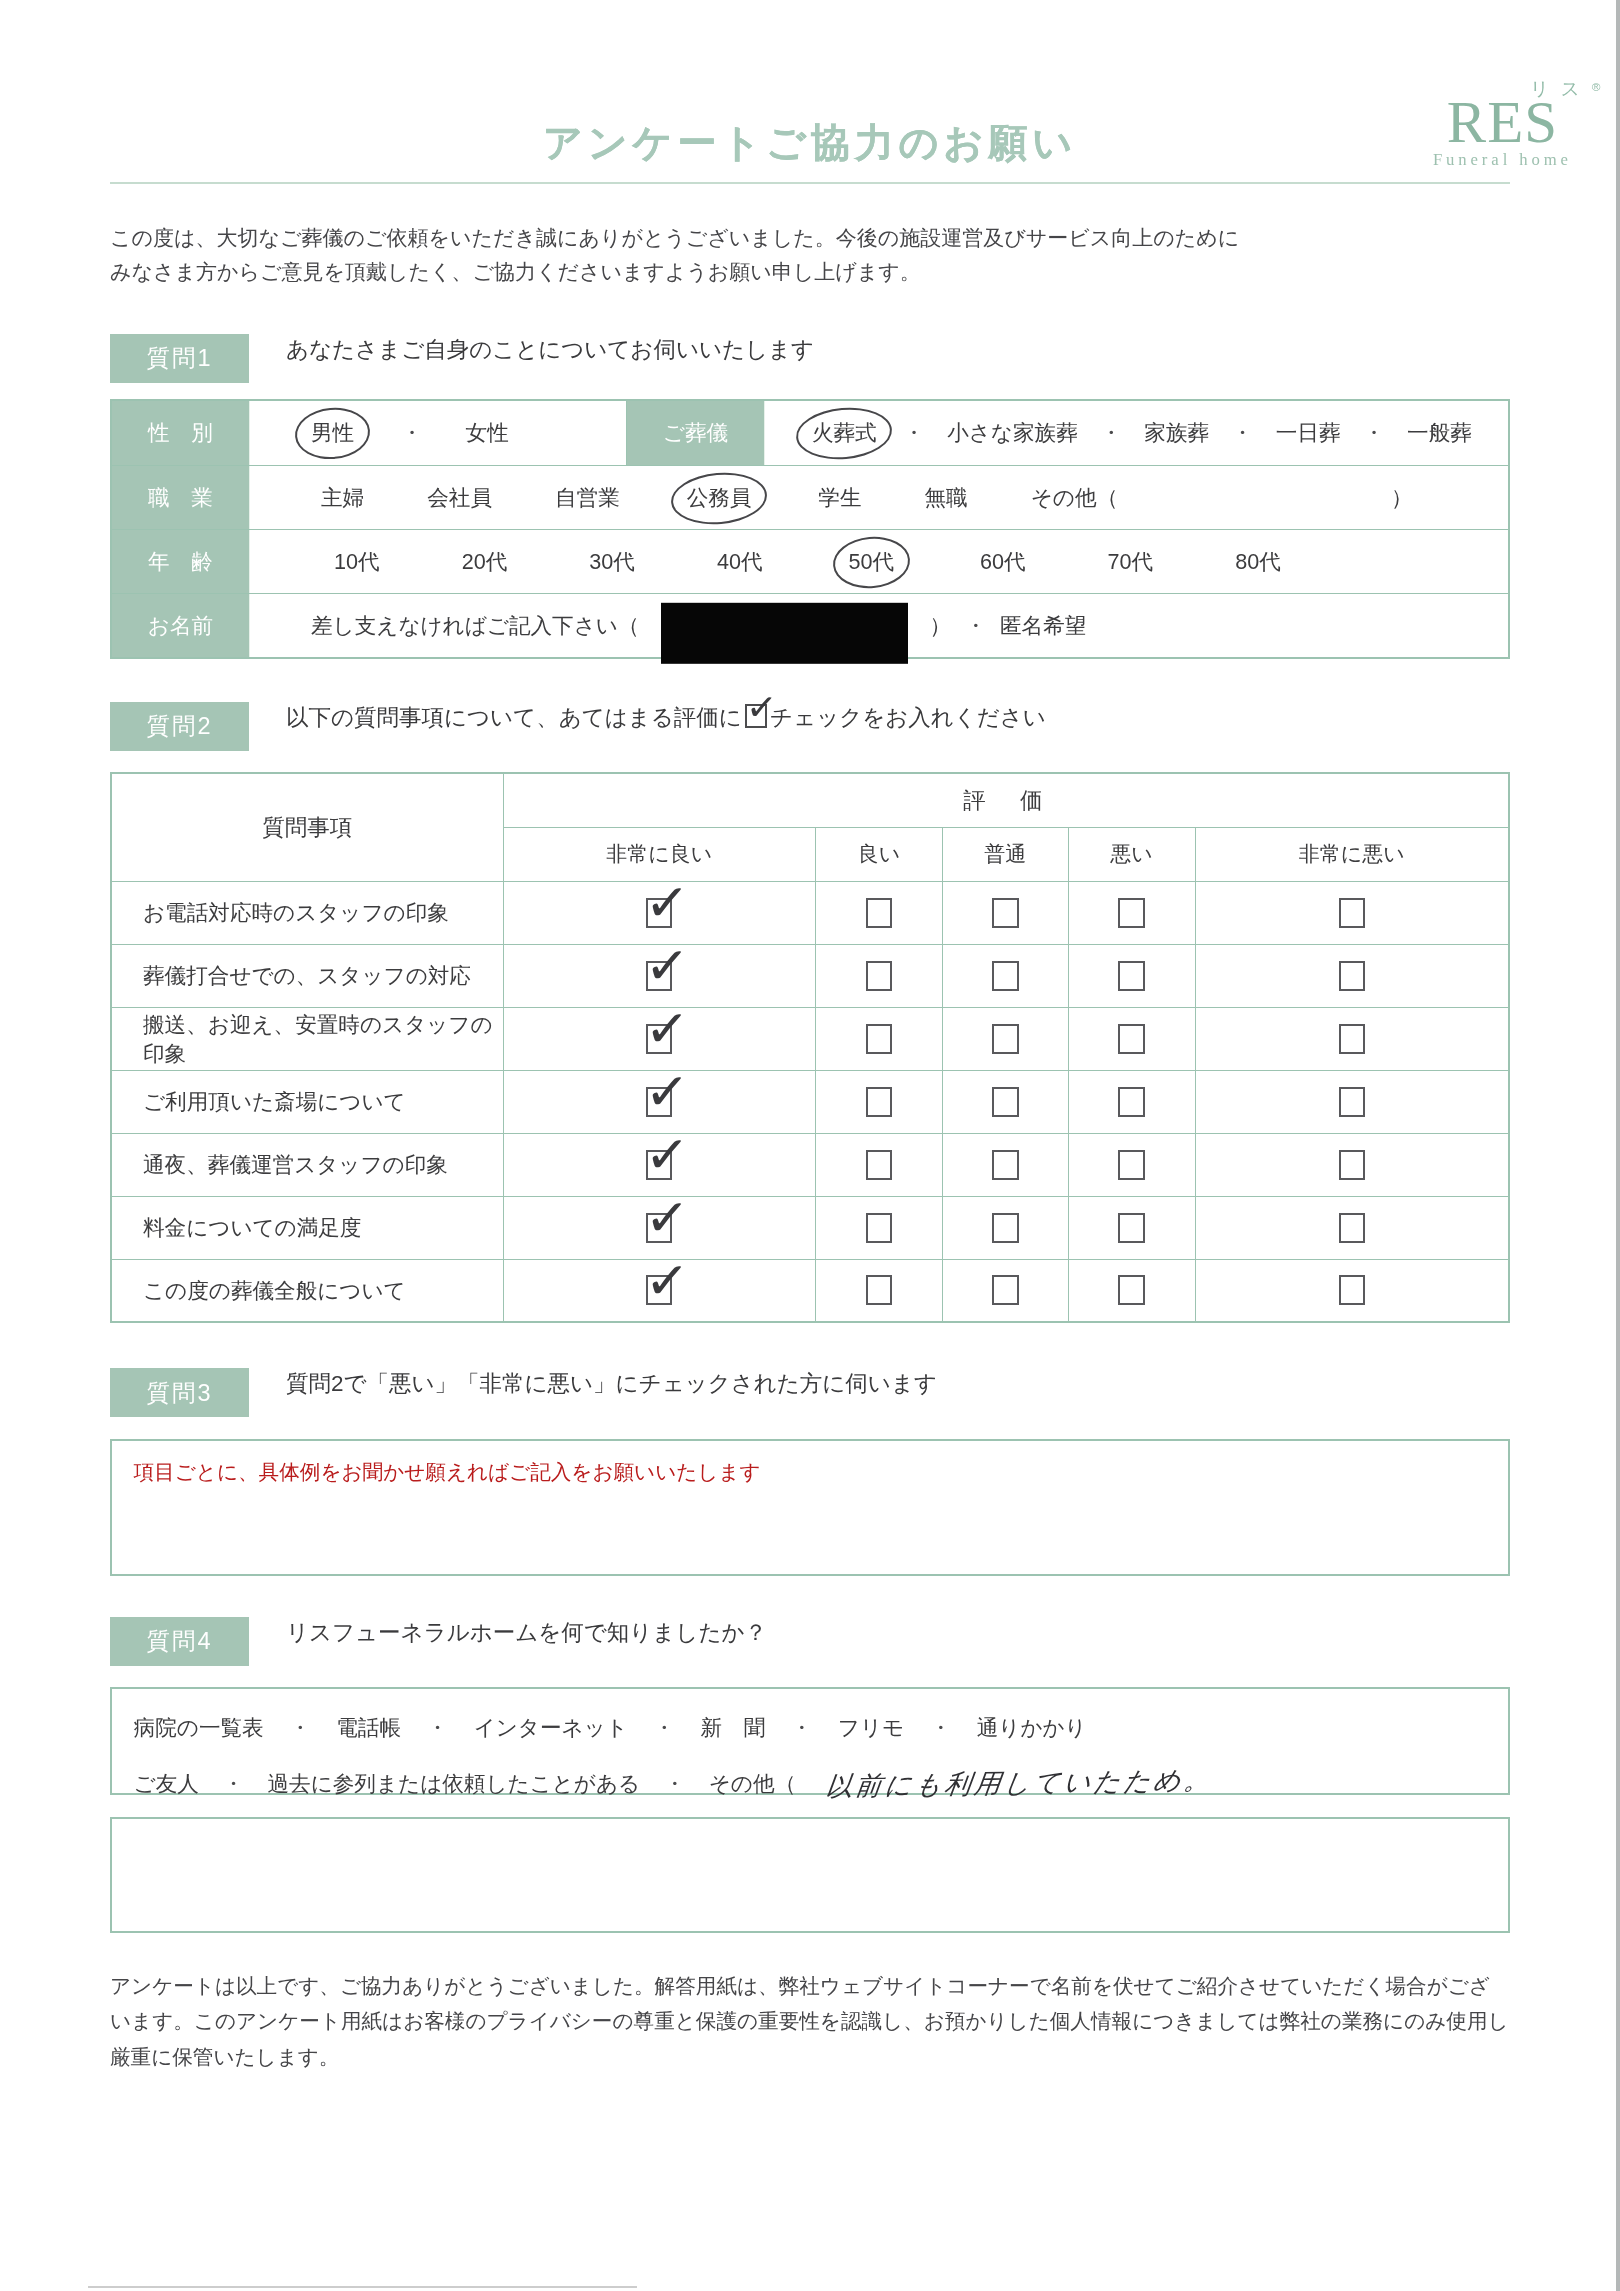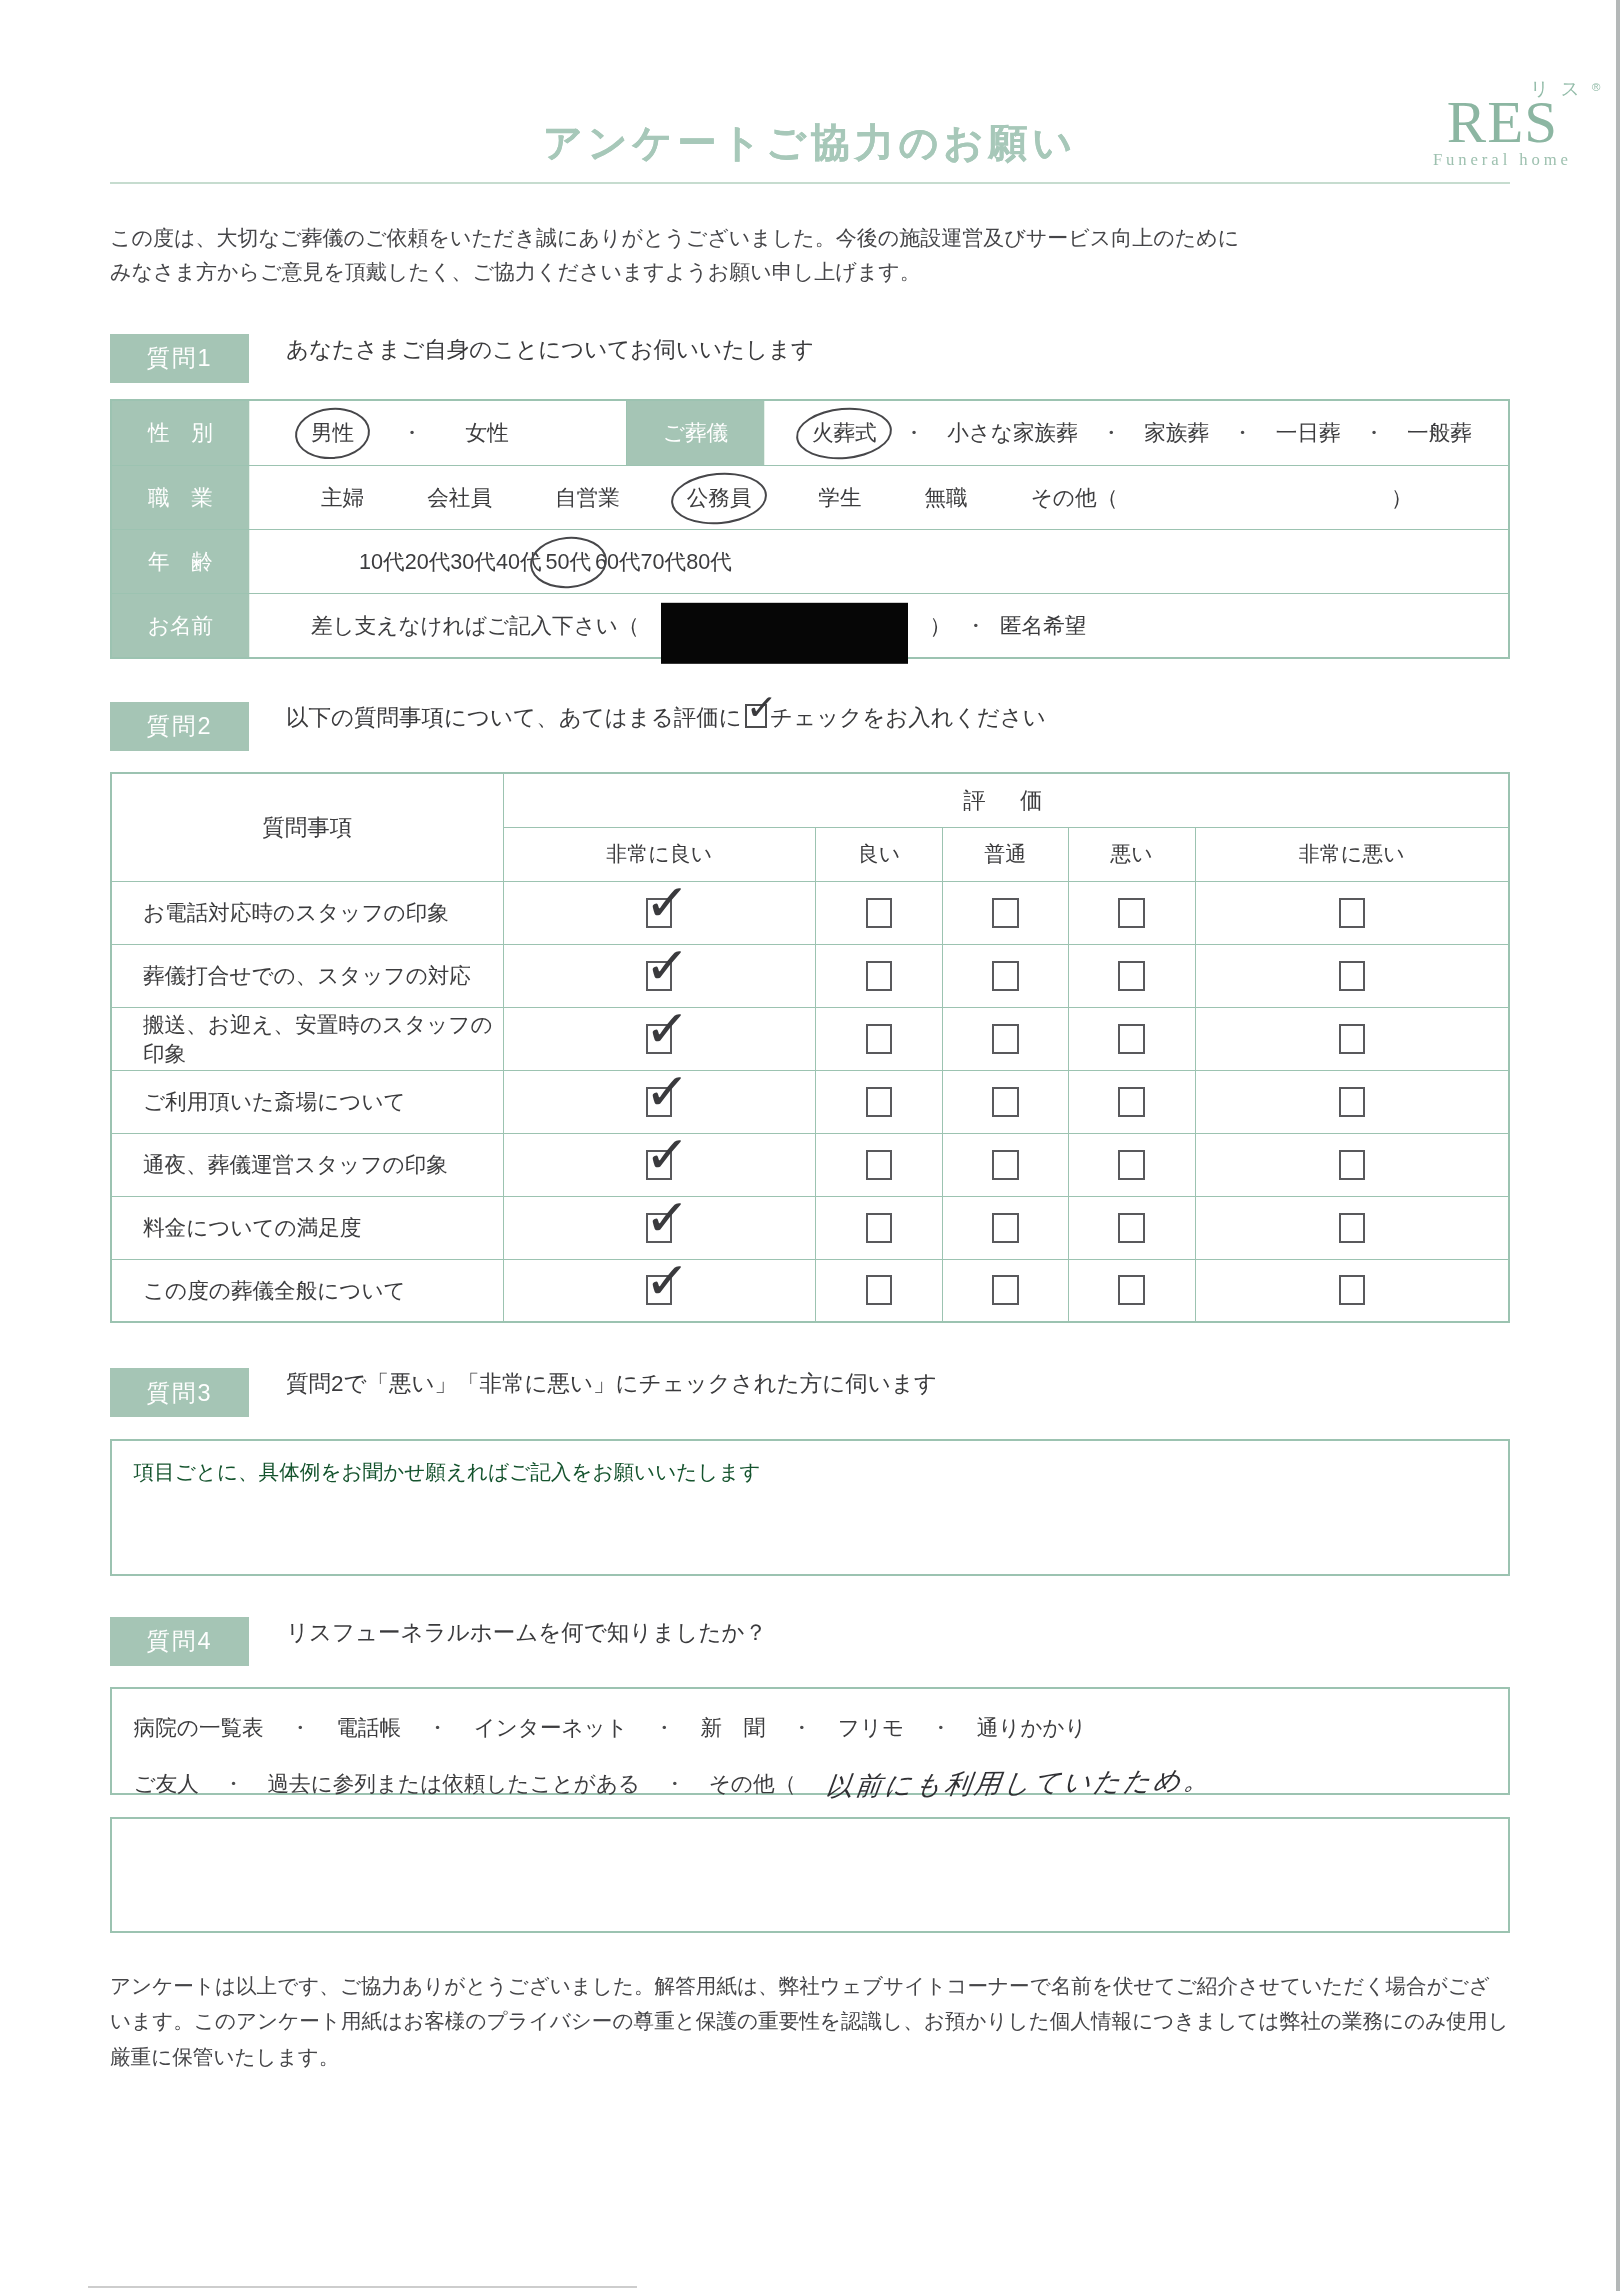--- a/index.html
+++ b/index.html
@@ -40,21 +40,21 @@
   .irow { display:flex; height:64px; align-items:stretch; }
   .irow + .irow { border-top:1px solid #9cc3b1; }
   .ilabel {
     width:138px; flex:0 0 auto; background:#a5c5b5; color:#fff; font-size:21.6px;
     display:flex; align-items:center; justify-content:center; border-right:1px solid #e7f1ea;
   }
   .icell { display:flex; align-items:center; font-size:21.6px; }
   .gender-cell { width:377px; padding-left:57px; gap:43px; border-right:1px solid #9cc3b1; }
   .funeral-cell { flex:1; padding-left:43px; gap:22.5px; }
   .job-cell { flex:1; padding-left:71px; gap:63px; }
-  .age-cell { flex:1; padding-left:109px; }
+  .age-cell { flex:1; padding-left:84px; gap:82px; }
   .name-cell { flex:1; padding-left:61px; gap:13.7px; }
   .dot { color:#4a4a4c; }
   .blank-gap { display:inline-block; width:147px; }
 
   
   .circled { position:relative; display:inline-block; padding:1px 3.9px; }
   .circled::before {
     content:''; position:absolute; top:-8.8px; bottom:-10.8px; left:-11.8px; right:-11.8px;
     border:2.5px solid #47474a; border-radius:50%; transform:rotate(-5deg);
   }
@@ -71,21 +71,21 @@
   td.item-head { width:392px; text-align:center; font-size:22.5px; }
   td.rating-head { height:54px; text-align:center; font-size:22.5px; letter-spacing:5.9px; }
   td.col-head { height:54px; text-align:center; font-size:21px; }
   td.item-label { height:63px; padding-left:31px; font-size:21.6px; }
   td.cb-cell { text-align:center; vertical-align:middle; }
   .cb { display:inline-block; position:relative; width:26.5px; height:30px; border:2px solid #59595c; background:#fff; vertical-align:middle; }
   .hand-check { position:absolute; left:-2.9px; top:-23.5px; font-size:53px; line-height:1; color:#3a3a3d; transform:rotate(3deg); }
 
   
   .free-box { margin-top:21.6px; border:2px solid #9cc3b1; background:#fff; }
-  .q3-box { height:137px; padding:17.6px 21.6px; font-size:20.6px; color:#14532d; }
+  .q3-box { height:137px; padding:17.6px 21.6px; font-size:20.6px; color:#b91c1c; }
   .q4-box { height:108px; padding:23.5px 21.6px 0; font-size:21.6px; }
   .q4-line { display:flex; align-items:center; gap:25.5px; }
   .q4-line2 { margin-top:23.5px; gap:23.5px; }
   .handwriting {
     display:inline-block; font-family:"DejaVu Serif", serif; font-style:italic;
     font-size:26.5px; color:#303034; letter-spacing:2.9px; transform:rotate(-1deg) skewX(-8deg);
     margin-left:5.9px; white-space:nowrap;
   }
   .q5-box { height:116px; }
 

